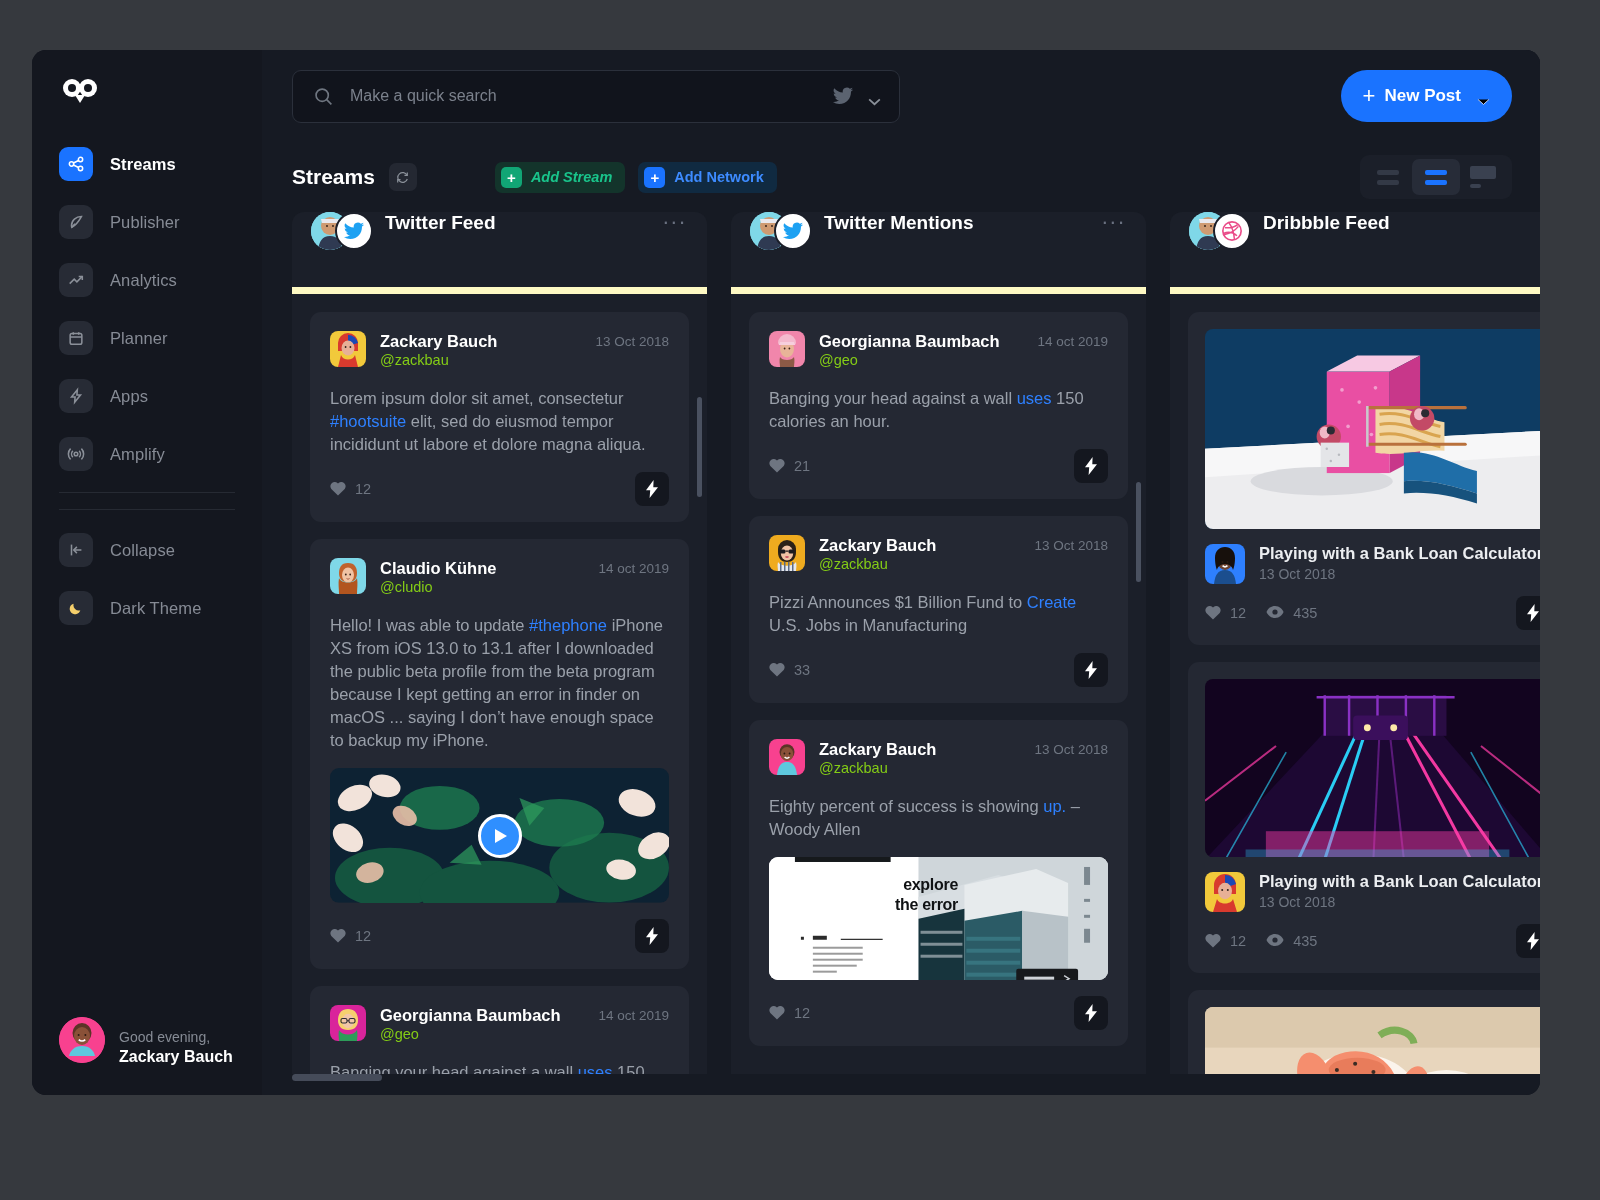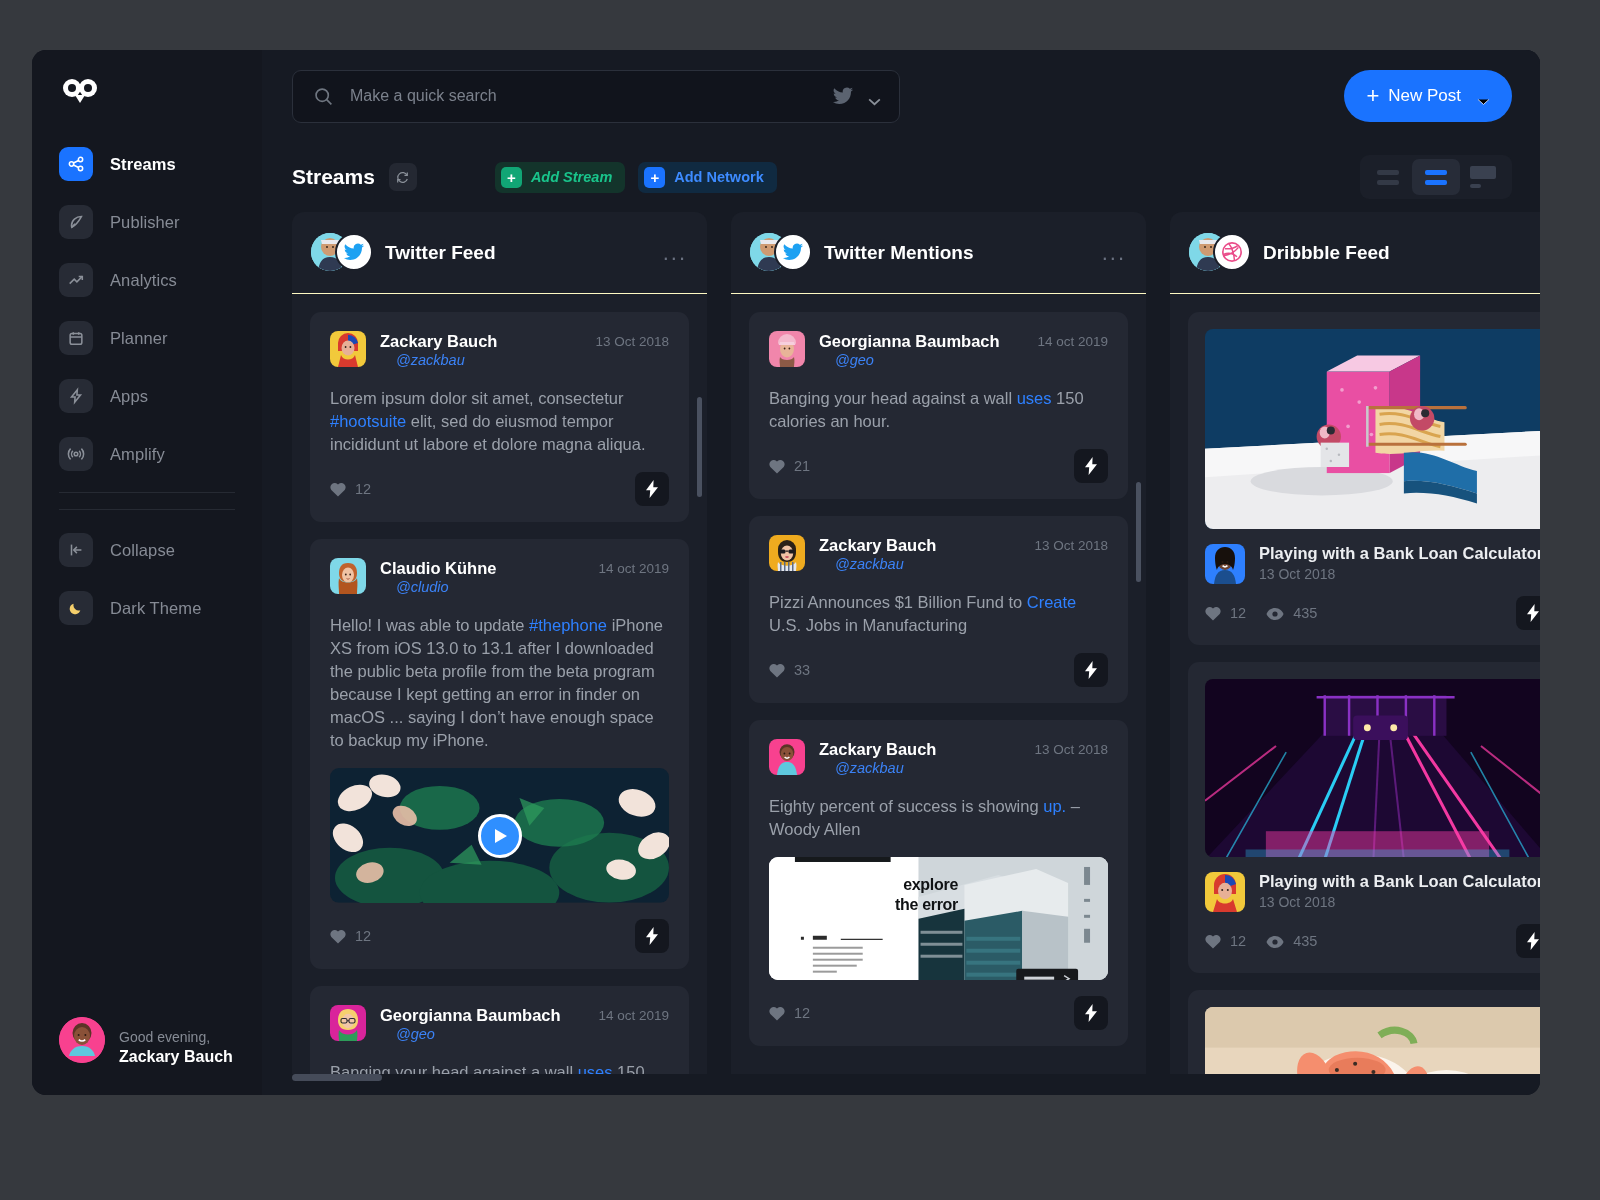--- a/index.html
+++ b/index.html
@@ -93,21 +93,21 @@
   .chev svg { width: 13px; height: 8px; stroke: #8a9099; fill: none; stroke-width: 2; }
 
   .newpost {
     margin-left: auto;
     height: 52px; min-width: 156px;
     background: #1a73ff; border-radius: 26px;
     display: flex; align-items: center; justify-content: center;
     padding: 0 22px; cursor: pointer;
   }
   .newpost .plus { color: #fff; font-size: 22px; line-height: 1; margin-right: 9px; font-weight: 300;}
-  .newpost .lbl { color: #fff; font-size: 17px; font-weight: normal; }
+  .newpost .lbl { color: #fff; font-size: 17px; font-weight: bold; }
   .newpost .chev2 { margin-left: 16px; width: 13px; height: 8px; }
   .newpost .chev2 svg { stroke: #cfe0ff; }
 
   .toolbar {
     height: 70px; flex: 0 0 70px;
     display: flex; align-items: center;
     padding: 0 28px 0 30px;
   }
   .streams-title { font-size: 21px; color: #fff; font-weight: bold; }
   .refresh {
@@ -153,23 +153,23 @@
   .col {
     width: 415px; flex: 0 0 415px;
     background: #1b1f29;
     border-radius: 12px 12px 0 0;
     display: flex; flex-direction: column;
     overflow: hidden; position: relative;
     max-height: 862px;
   }
   .col-head {
     height: 82px; flex: 0 0 82px;
-    display: flex; align-items: center;
+    display: flex; 
     padding: 0 20px 0 19px;
-    border-bottom: 1px solid #fef9c3;
+    border-bottom: 7px solid #fef9c3;
   }
   .avstack { position: relative; width: 62px; height: 40px; flex: 0 0 62px; }
   .av1 {
     position: absolute; left: 0; top: 0; width: 38px; height: 38px;
     border-radius: 50%; overflow: hidden; background: #7ed5e4;
   }
   .av2 {
     position: absolute; left: 24px; top: 0; width: 38px; height: 38px;
     border-radius: 50%; background: #fff;
     display: flex; align-items: center; justify-content: center;
@@ -181,26 +181,26 @@
 
   .col-body { flex: 1; overflow: hidden; padding: 18px 18px 0 18px; position: relative; }
   .card {
     background: #242833; border-radius: 11px;
     padding: 19px 20px 16px 20px; margin-bottom: 17px; position: relative;
   }
   .post-head { display: flex; align-items: flex-start; }
   .pa { width: 36px; height: 36px; border-radius: 8px; overflow: hidden; flex: 0 0 36px; position: relative;}
   .pnames { margin-left: 14px; }
   .pname { font-size: 16.5px; color: #fff; font-weight: bold; line-height: 20px; }
-  .phandle { font-size: 14.5px; color: #3b82f6; font-style: italic; line-height: 19px; margin-left: 16px; }
+  .phandle { font-size: 14.5px; color: #84cc16; line-height: 19px; }
   .pdate { margin-left: auto; font-size: 13.5px; color: #6e7581; padding-top: 3px; white-space: nowrap;}
   .ptext { font-size: 16.5px; color: #9aa0aa; line-height: 23px; margin-top: 17px; }
   .ptext .lnk { color: #2e80ff; }
   .pfoot { display: flex; align-items: center; margin-top: 16px; height: 34px; }
-  .stat { display: flex; align-items: flex-end; color: #6e7581; font-size: 14.5px; margin-right: 20px; }
+  .stat { display: flex; align-items: flex-start; color: #6e7581; font-size: 14.5px; margin-right: 20px; }
   .stat svg { width: 16px; height: 15px; fill: #6e7581; margin-right: 9px; }
   .bolt {
     margin-left: auto; width: 34px; height: 34px; border-radius: 8px;
     background: #14171f; display: flex; align-items: center; justify-content: center; cursor: pointer;
   }
   .bolt svg { width: 14px; height: 18px; fill: #fff; }
 
   .media { margin-top: 16px; border-radius: 9px; overflow: hidden; height: 135px; position: relative; }
   .playbtn {
     position: absolute; left: 50%; top: 50%; transform: translate(-50%,-50%);

